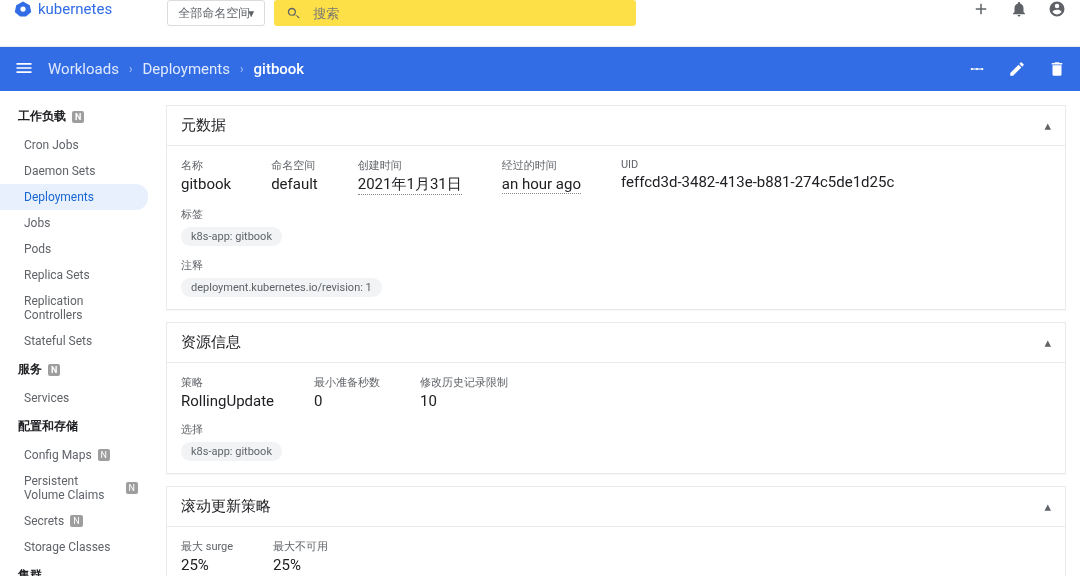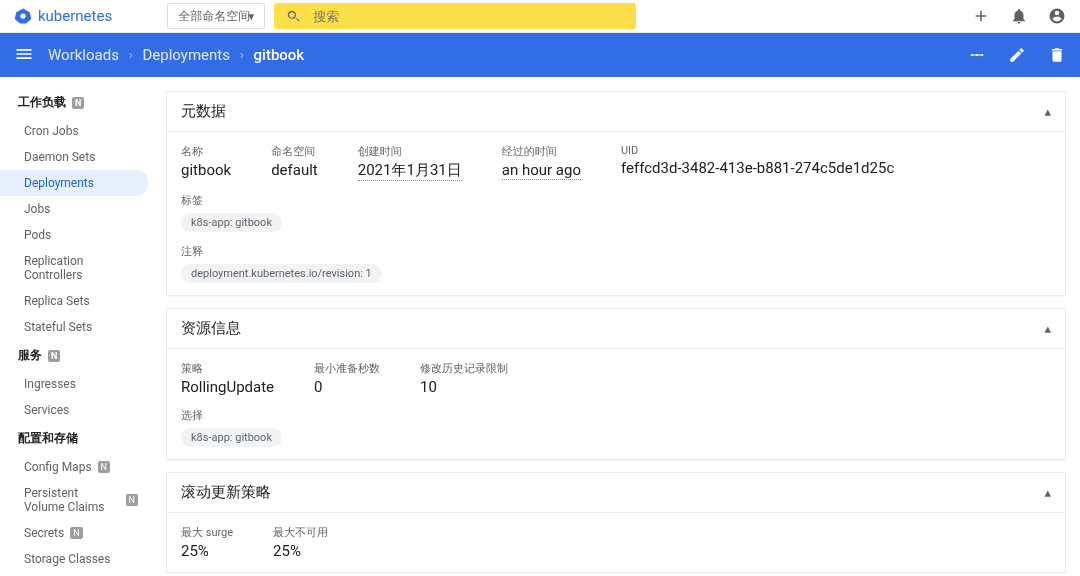--- a/index.html
+++ b/index.html
@@ -1,17 +1,17 @@
 <!DOCTYPE html>
 <html><head>
 <meta charset="utf-8">
 <style>
 * { box-sizing: border-box; margin: 0; padding: 0; }
 body { font-family: Roboto, "Helvetica Neue", Arial, sans-serif; font-size: 13px; color: #202124; background: #fff; height: 576px; width: 1080px; overflow: hidden; }
-.header { height: 33px; background: #fff; display: flex; align-items: center; padding: 0 14px; border-bottom: 1px solid #e8eaed; }
+.header { height: 47px; background: #fff; display: flex; align-items: flex-start; padding: 0 14px; border-bottom: 1px solid #e8eaed; }
 .logo { display: flex; align-items: center; gap: 6px; }
 .logo-icon { width: 18px; height: 18px; }
 .logo-text { color: #326de6; font-size: 15px; font-weight: 400; }
 .ns-select { margin-left: 55px; width: 98px; height: 26px; border: 1px solid #dadce0; border-radius: 3px; display: flex; align-items: center; padding: 0 10px; font-size: 12px; color: #5f6368; background: #fff; position: relative; }
 .ns-select .chev { position: absolute; right: 8px; color: #5f6368; font-size: 10px; }
 .search-box { margin-left: 9px; width: 362px; height: 26px; background: #fde047; border-radius: 3px; display: flex; align-items: center; padding: 0 12px; gap: 12px; }
 .search-box svg { width: 15px; height: 15px; fill: #5f6368; }
 .search-box input { border: none; background: transparent; outline: none; font-size: 13px; color: #5f6368; flex: 1; }
 .header-actions { margin-left: auto; display: flex; align-items: center; gap: 20px; }
 .header-actions svg { width: 18px; height: 18px; fill: #5f6368; cursor: pointer; }
@@ -108,25 +108,24 @@
 </div>
 
 <div class="main">
   <div class="sidebar" id="sidebar">
       <div class="sidebar-section">工作负载<span class="badge-n">N</span></div>
       <div class="sidebar-item">Cron Jobs</div>
       <div class="sidebar-item">Daemon Sets</div>
       <div class="sidebar-item active">Deployments</div>
       <div class="sidebar-item">Jobs</div>
       <div class="sidebar-item">Pods</div>
+      <div class="sidebar-item">Replica Sets</div>
       <div class="sidebar-item">Replication Controllers</div>
-      <div class="sidebar-item">Replica Sets</div>
       <div class="sidebar-item">Stateful Sets</div>
       <div class="sidebar-section">服务<span class="badge-n">N</span></div>
-      <div class="sidebar-item">Ingresses</div>
       <div class="sidebar-item">Services</div>
       <div class="sidebar-section">配置和存储</div>
       <div class="sidebar-item">Config Maps<span class="badge-n">N</span></div>
       <div class="sidebar-item">Persistent Volume Claims<span class="badge-n">N</span></div>
       <div class="sidebar-item">Secrets<span class="badge-n">N</span></div>
       <div class="sidebar-item">Storage Classes</div>
       <div class="sidebar-section">集群</div>
     </div>
   <div class="content">
 

